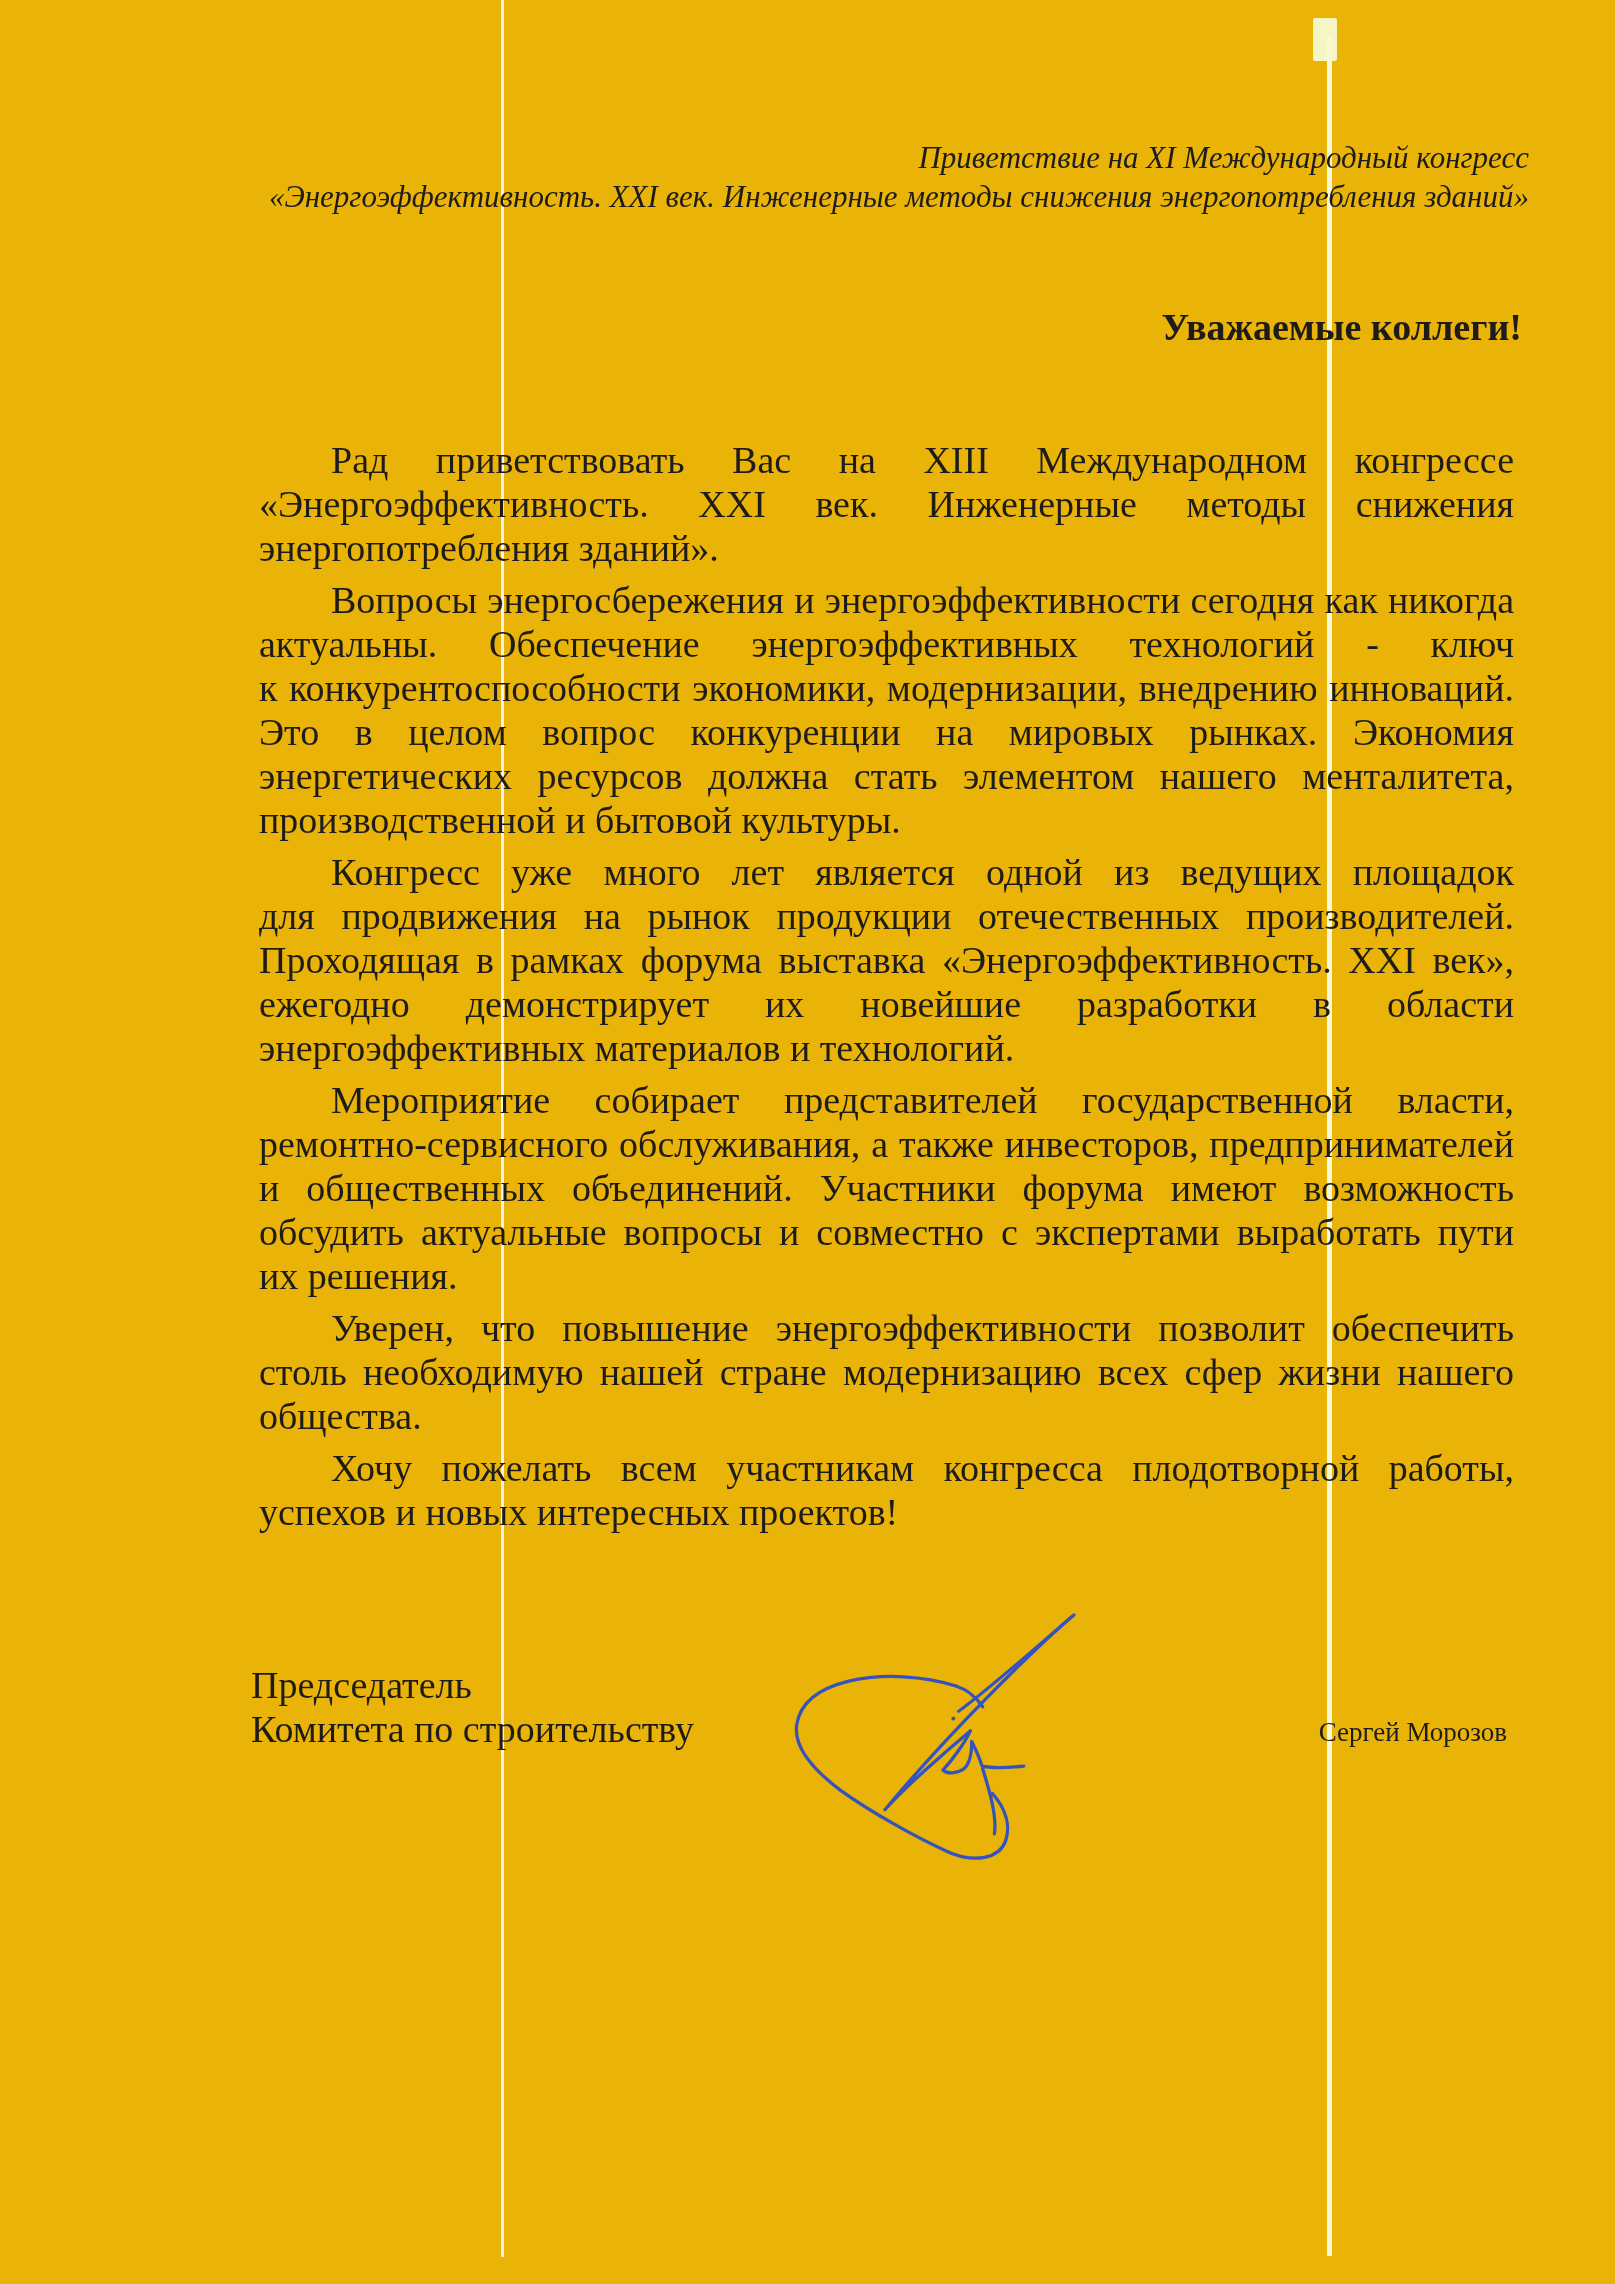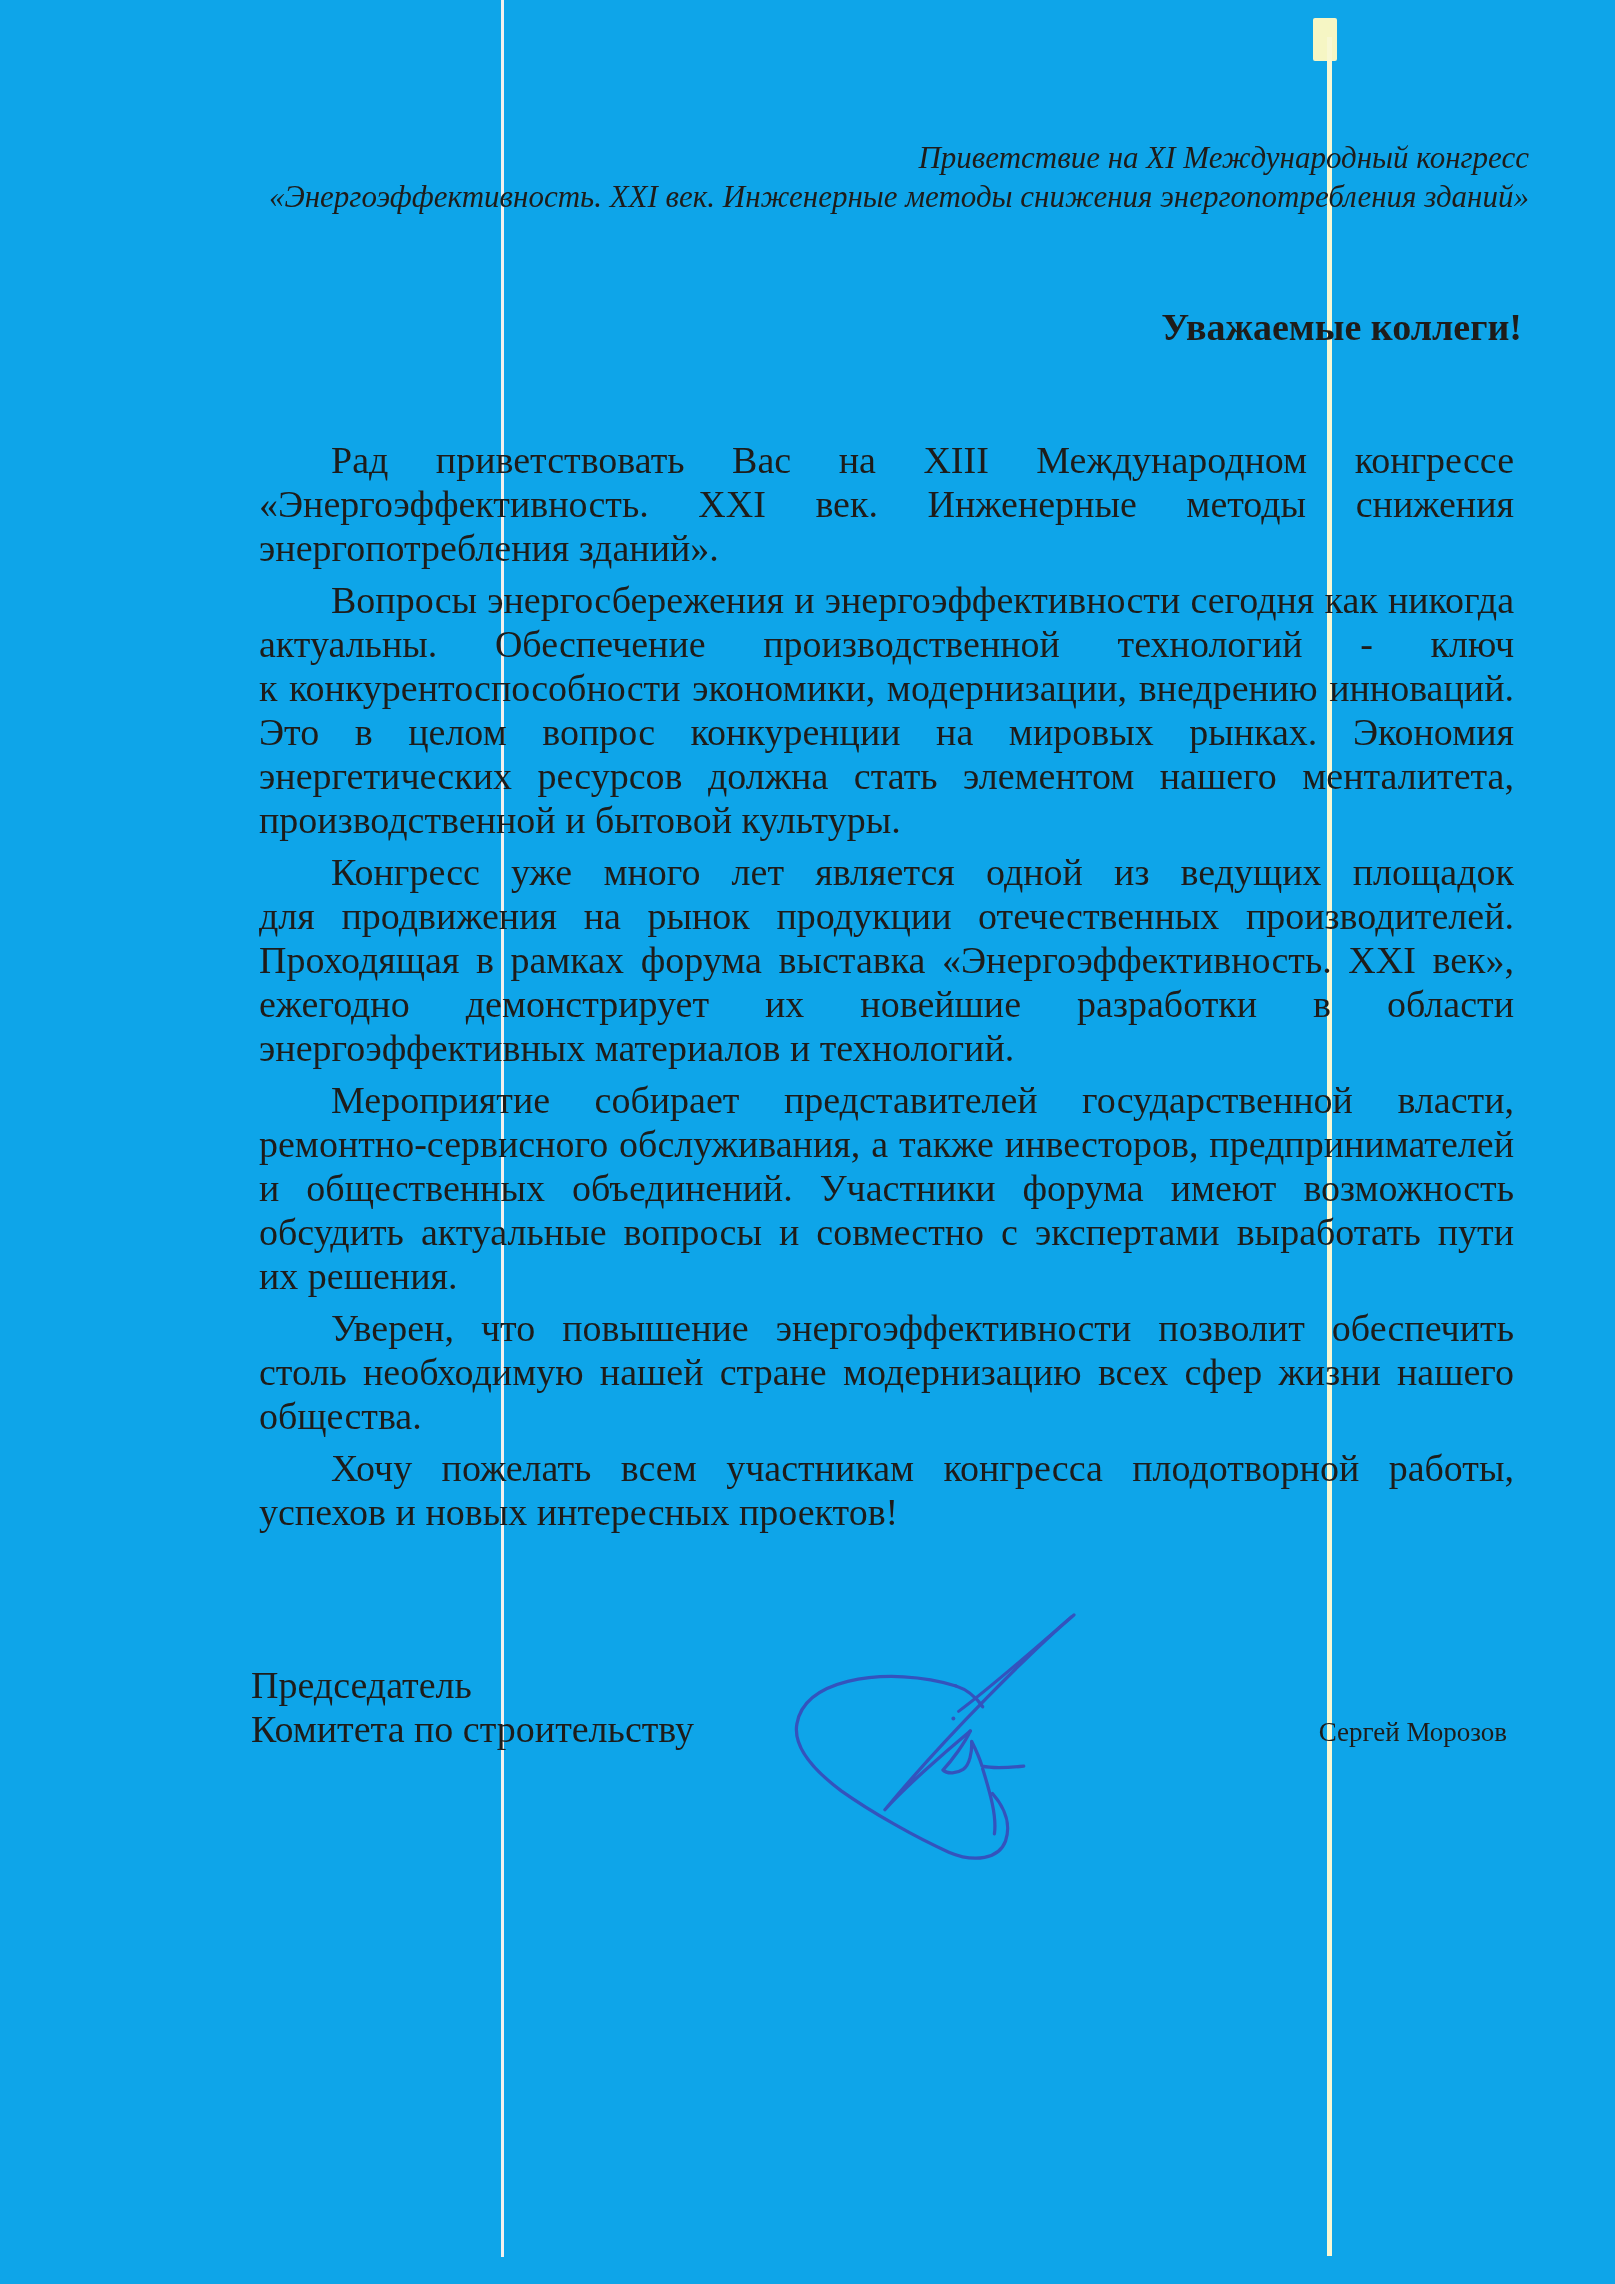--- a/index.html
+++ b/index.html
@@ -4,21 +4,21 @@
 <style>
   html, body {
     margin: 0;
     padding: 0;
     background: #e8e8e8;
   }
   .page {
     position: relative;
     width: 1616px;
     height: 2284px;
-    background: #0ea5e9;
+    background: #eab308;
     font-family: "Liberation Serif", "DejaVu Serif", serif;
     color: #1e1c1a;
     overflow: hidden;
   }
   
   .streak-gray {
     position: absolute;
     left: 501px;
     top: 0;
     width: 2.6px;
@@ -121,21 +121,21 @@
   <div class="salutation">Уважаемые коллеги!</div>
 
   <div class="body-text">
       <div class="para">
         <div class="line first">Рад приветствовать Вас на XIII Международном конгрессе</div>
         <div class="line">«Энергоэффективность. XXI век. Инженерные методы снижения</div>
         <div class="line last">энергопотребления зданий».</div>
       </div>
       <div class="para">
         <div class="line first">Вопросы энергосбережения и энергоэффективности сегодня как никогда</div>
-        <div class="line">актуальны. Обеспечение производственной технологий - ключ</div>
+        <div class="line">актуальны. Обеспечение энергоэффективных технологий - ключ</div>
         <div class="line">к конкурентоспособности экономики, модернизации, внедрению инноваций.</div>
         <div class="line">Это в целом вопрос конкуренции на мировых рынках. Экономия</div>
         <div class="line">энергетических ресурсов должна стать элементом нашего менталитета,</div>
         <div class="line last">производственной и бытовой культуры.</div>
       </div>
       <div class="para">
         <div class="line first">Конгресс уже много лет является одной из ведущих площадок</div>
         <div class="line">для продвижения на рынок продукции отечественных производителей.</div>
         <div class="line">Проходящая в рамках форума выставка «Энергоэффективность. XXI век»,</div>
         <div class="line">ежегодно демонстрирует их новейшие разработки в области</div>

